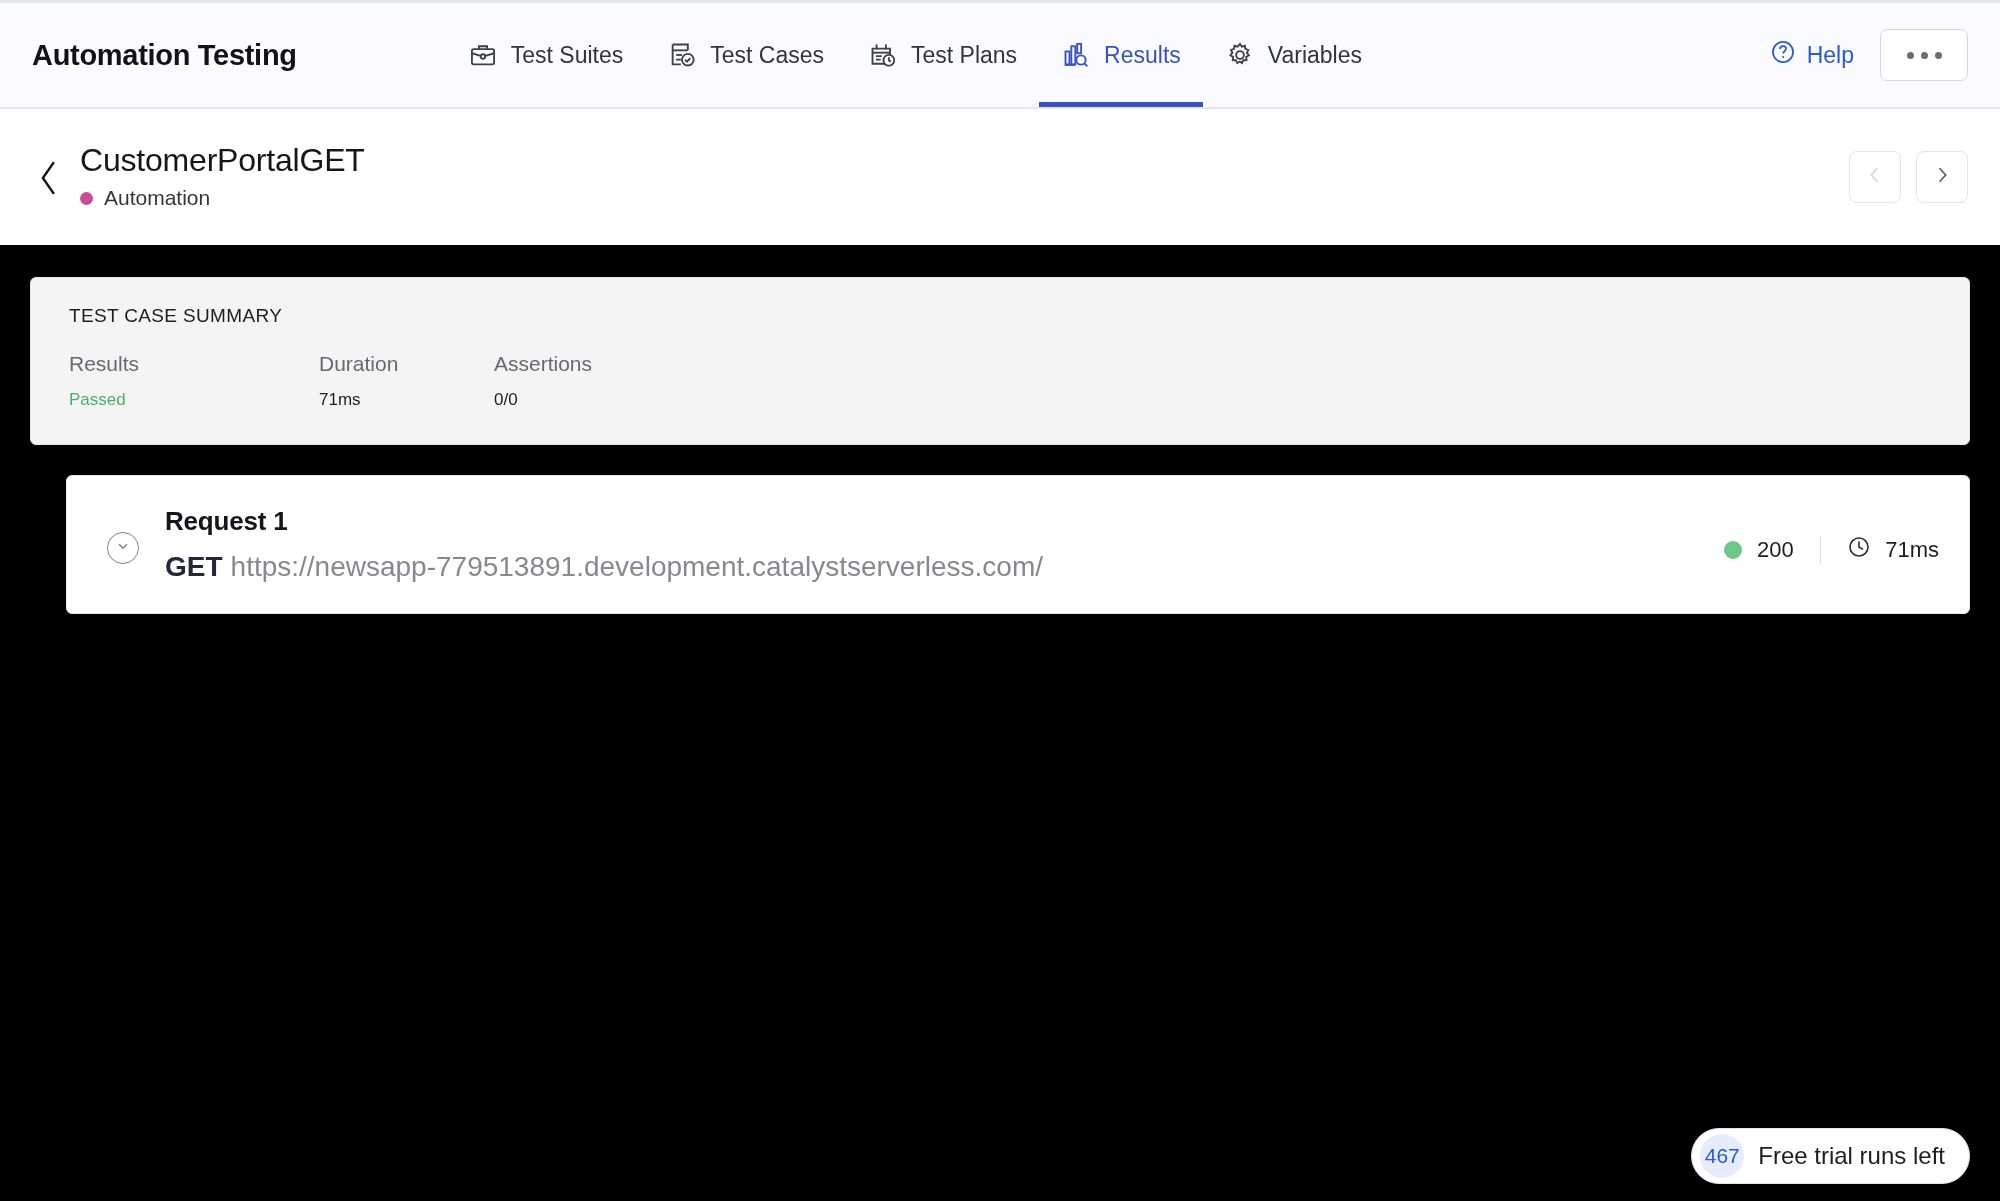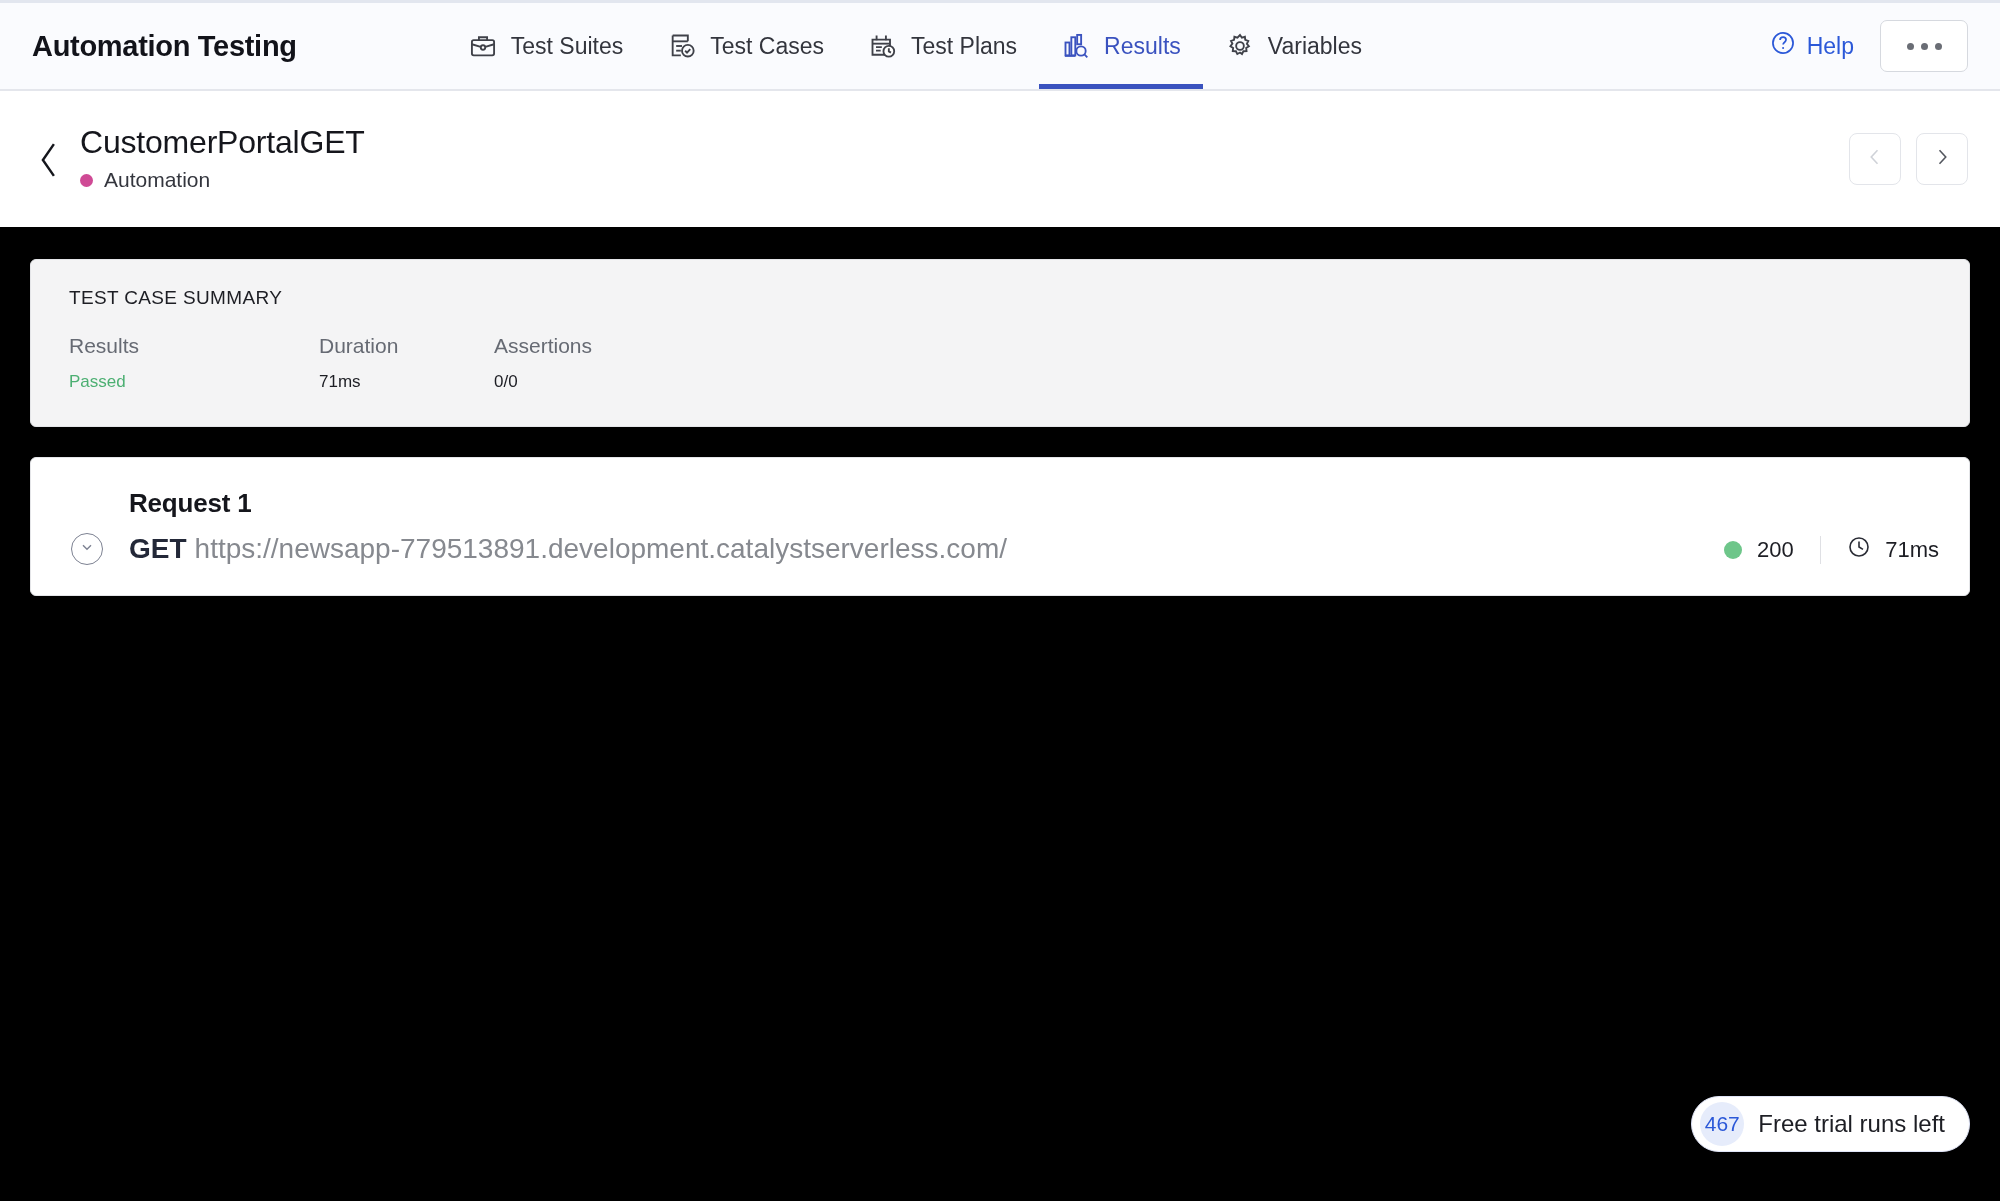--- a/index.html
+++ b/index.html
@@ -10,21 +10,21 @@
   }
   body {
     font-family: "Liberation Sans", sans-serif;
     background: #f4f4f5;
     color: #1d1e22;
     -webkit-font-smoothing: antialiased;
   }
 
   
   .topnav {
-    height: 91px;
+    height: 109px;
     background: #fafbfe;
     border-top: 3px solid #e2e6ef;
     border-bottom: 2px solid #e4e6ec;
     display: flex;
     align-items: center;
     position: relative;
   }
   .brand {
     font-size: 29px;
     font-weight: bold;
@@ -162,21 +162,22 @@
   }
   .sum-label { font-size: 21px; color: #666a73; }
   .sum-value { font-size: 17px; color: #1d1e24; }
   .sum-value.pass { color: #4caf72; }
 
   .request-card {
     background: #ffffff;
     margin-top: 30px;
     padding: 30px 30px 30px 40px;
     display: flex;
-    align-items: flex-end;
+    align-items: center;
+    margin-left: 36px;
   }
   .chevcircle {
     width: 32px; height: 32px;
     border: 1.6px solid #7d8292;
     border-radius: 50%;
     display: flex; align-items: center; justify-content: center;
     margin-top: 7px;
     cursor: pointer;
     flex: none;
   }
@@ -194,21 +195,21 @@
   }
   .status-chip { display: flex; align-items: center; gap: 15px; font-size: 22px; color: #1d1e24; }
   .greendot { width: 18px; height: 18px; border-radius: 50%; background: #6ec68a; display: block; }
   .vdiv { width: 1.5px; height: 28px; background: #dfe0e4; }
   .time-chip { display: flex; align-items: center; gap: 14px; font-size: 22px; color: #1d1e24; }
 
   
   .trial {
     position: absolute;
     right: 30px;
-    bottom: 49px;
+    bottom: 35px;
     height: 56px;
     background: #ffffff;
     border: 1.5px solid #dfe4f7;
     border-radius: 28px;
     display: flex;
     align-items: center;
     padding: 0 24px 0 8px;
     gap: 14px;
     box-shadow: 0 1px 3px rgba(30,40,80,0.05);
     cursor: pointer;

